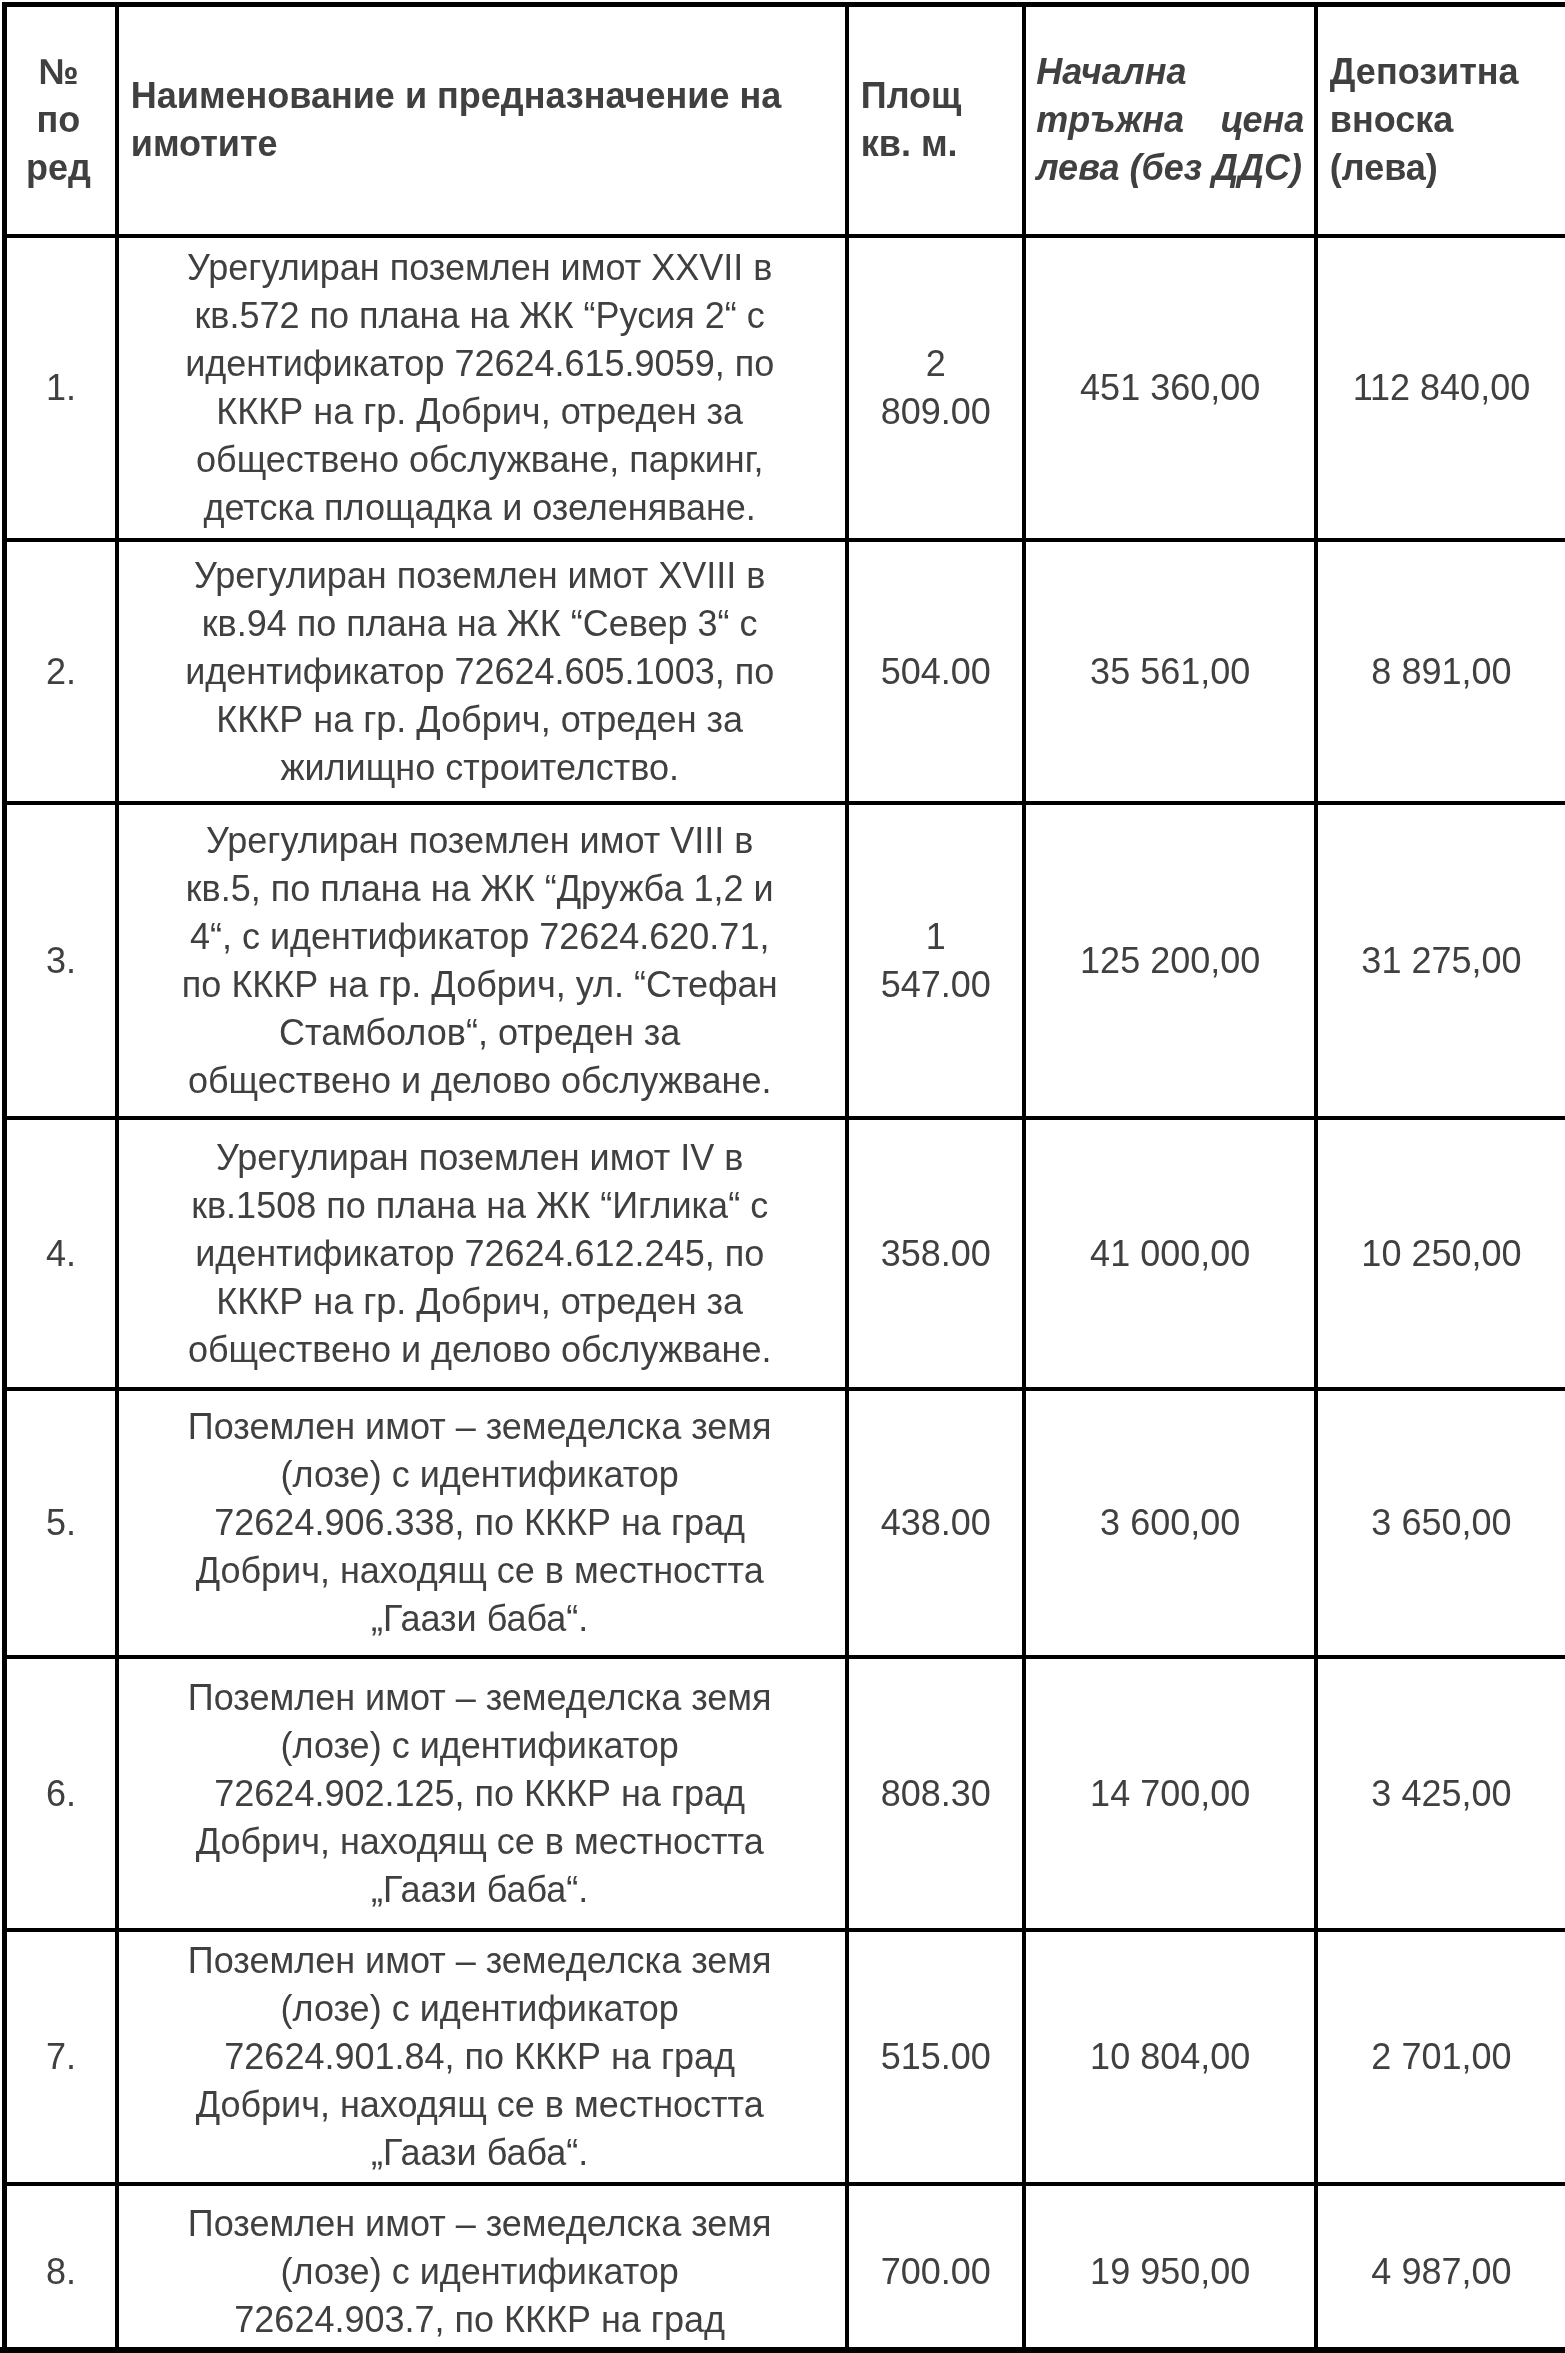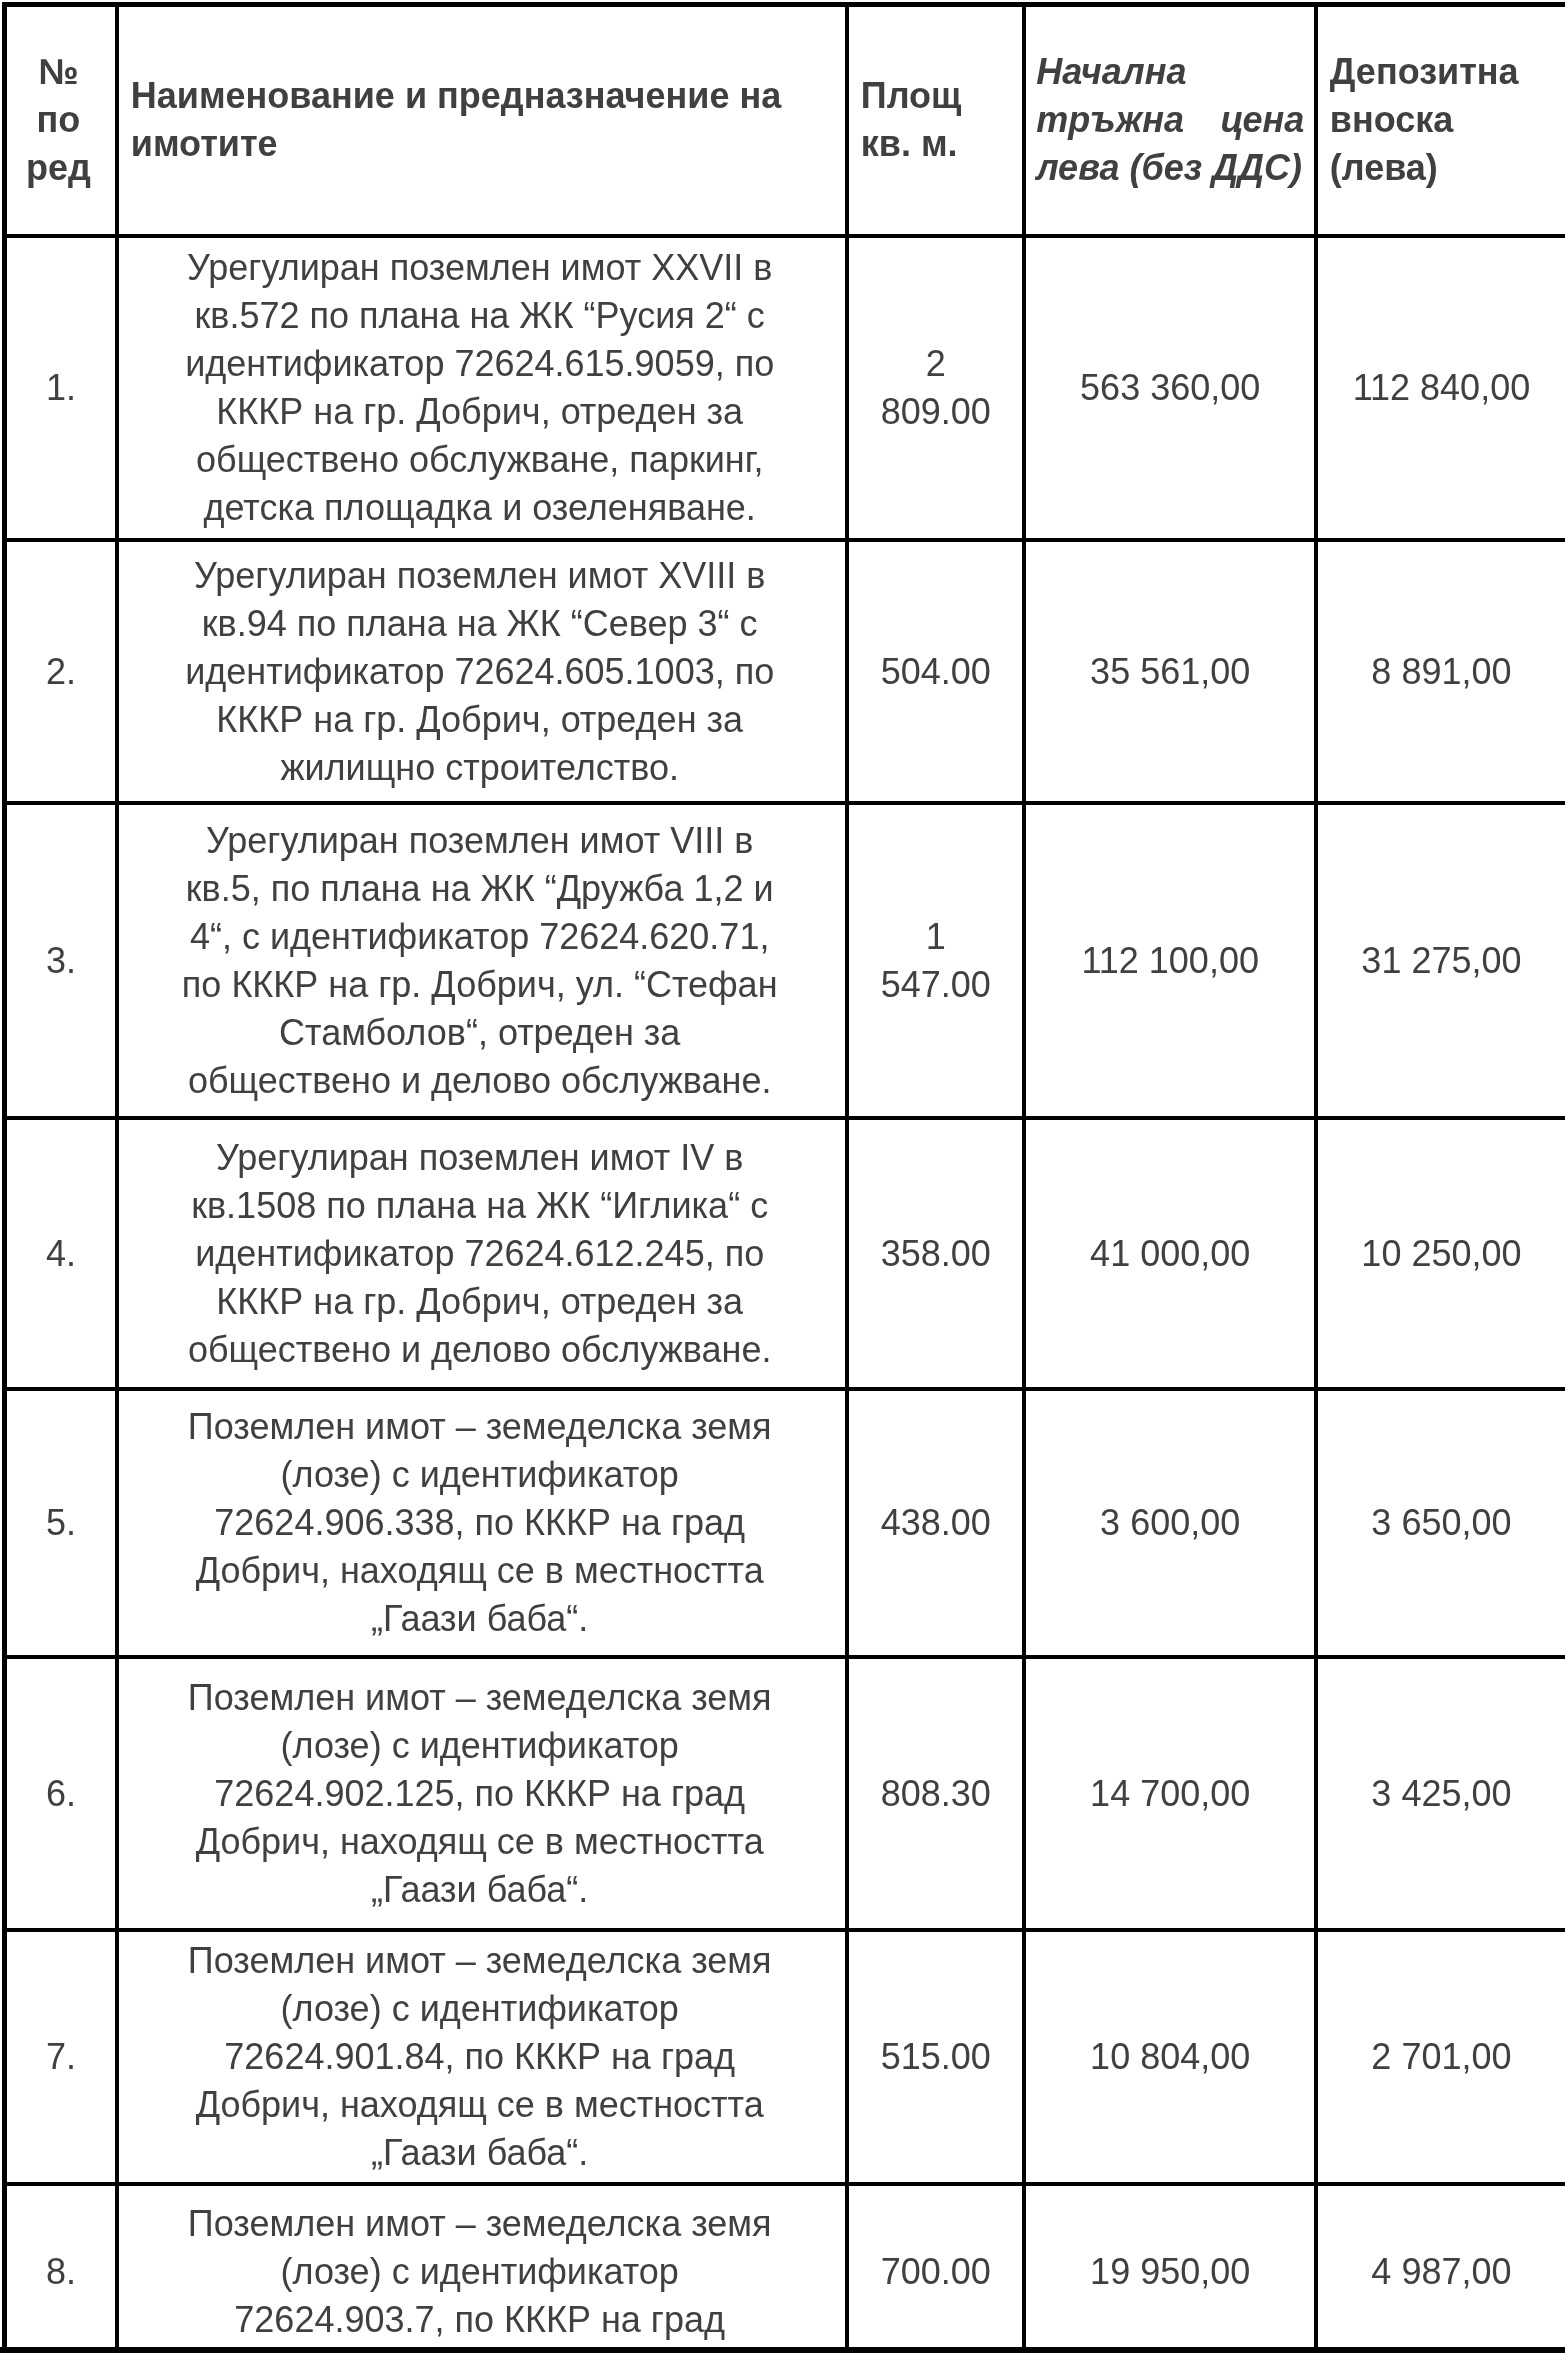--- a/index.html
+++ b/index.html
@@ -68,21 +68,21 @@
   <tr style="height:304px">
     <td class="c-num">1.</td>
     <td class="c-name">Урегулиран поземлен имот XXVII в
 кв.572 по плана на ЖК “Русия 2“ с
 идентификатор 72624.615.9059, по
 КККР на гр. Добрич, отреден за
 обществено обслужване, паркинг,
 детска площадка и озеленяване.</td>
     <td class="c-val">2
 809.00</td>
-    <td class="c-val">563 360,00</td>
+    <td class="c-val">451 360,00</td>
     <td class="c-val">112 840,00</td>
   </tr>
   <tr style="height:263px">
     <td class="c-num">2.</td>
     <td class="c-name">Урегулиран поземлен имот XVIII в
 кв.94 по плана на ЖК “Север 3“ с
 идентификатор 72624.605.1003, по
 КККР на гр. Добрич, отреден за
 жилищно строителство.</td>
     <td class="c-val">504.00</td>
@@ -92,21 +92,21 @@
   <tr style="height:315px">
     <td class="c-num">3.</td>
     <td class="c-name">Урегулиран поземлен имот VIII в
 кв.5, по плана на ЖК “Дружба 1,2 и
 4“, с идентификатор 72624.620.71,
 по КККР на гр. Добрич, ул. “Стефан
 Стамболов“, отреден за
 обществено и делово обслужване.</td>
     <td class="c-val">1
 547.00</td>
-    <td class="c-val">112 100,00</td>
+    <td class="c-val">125 200,00</td>
     <td class="c-val">31 275,00</td>
   </tr>
   <tr style="height:271px">
     <td class="c-num">4.</td>
     <td class="c-name">Урегулиран поземлен имот IV в
 кв.1508 по плана на ЖК “Иглика“ с
 идентификатор 72624.612.245, по
 КККР на гр. Добрич, отреден за
 обществено и делово обслужване.</td>
     <td class="c-val">358.00</td>

